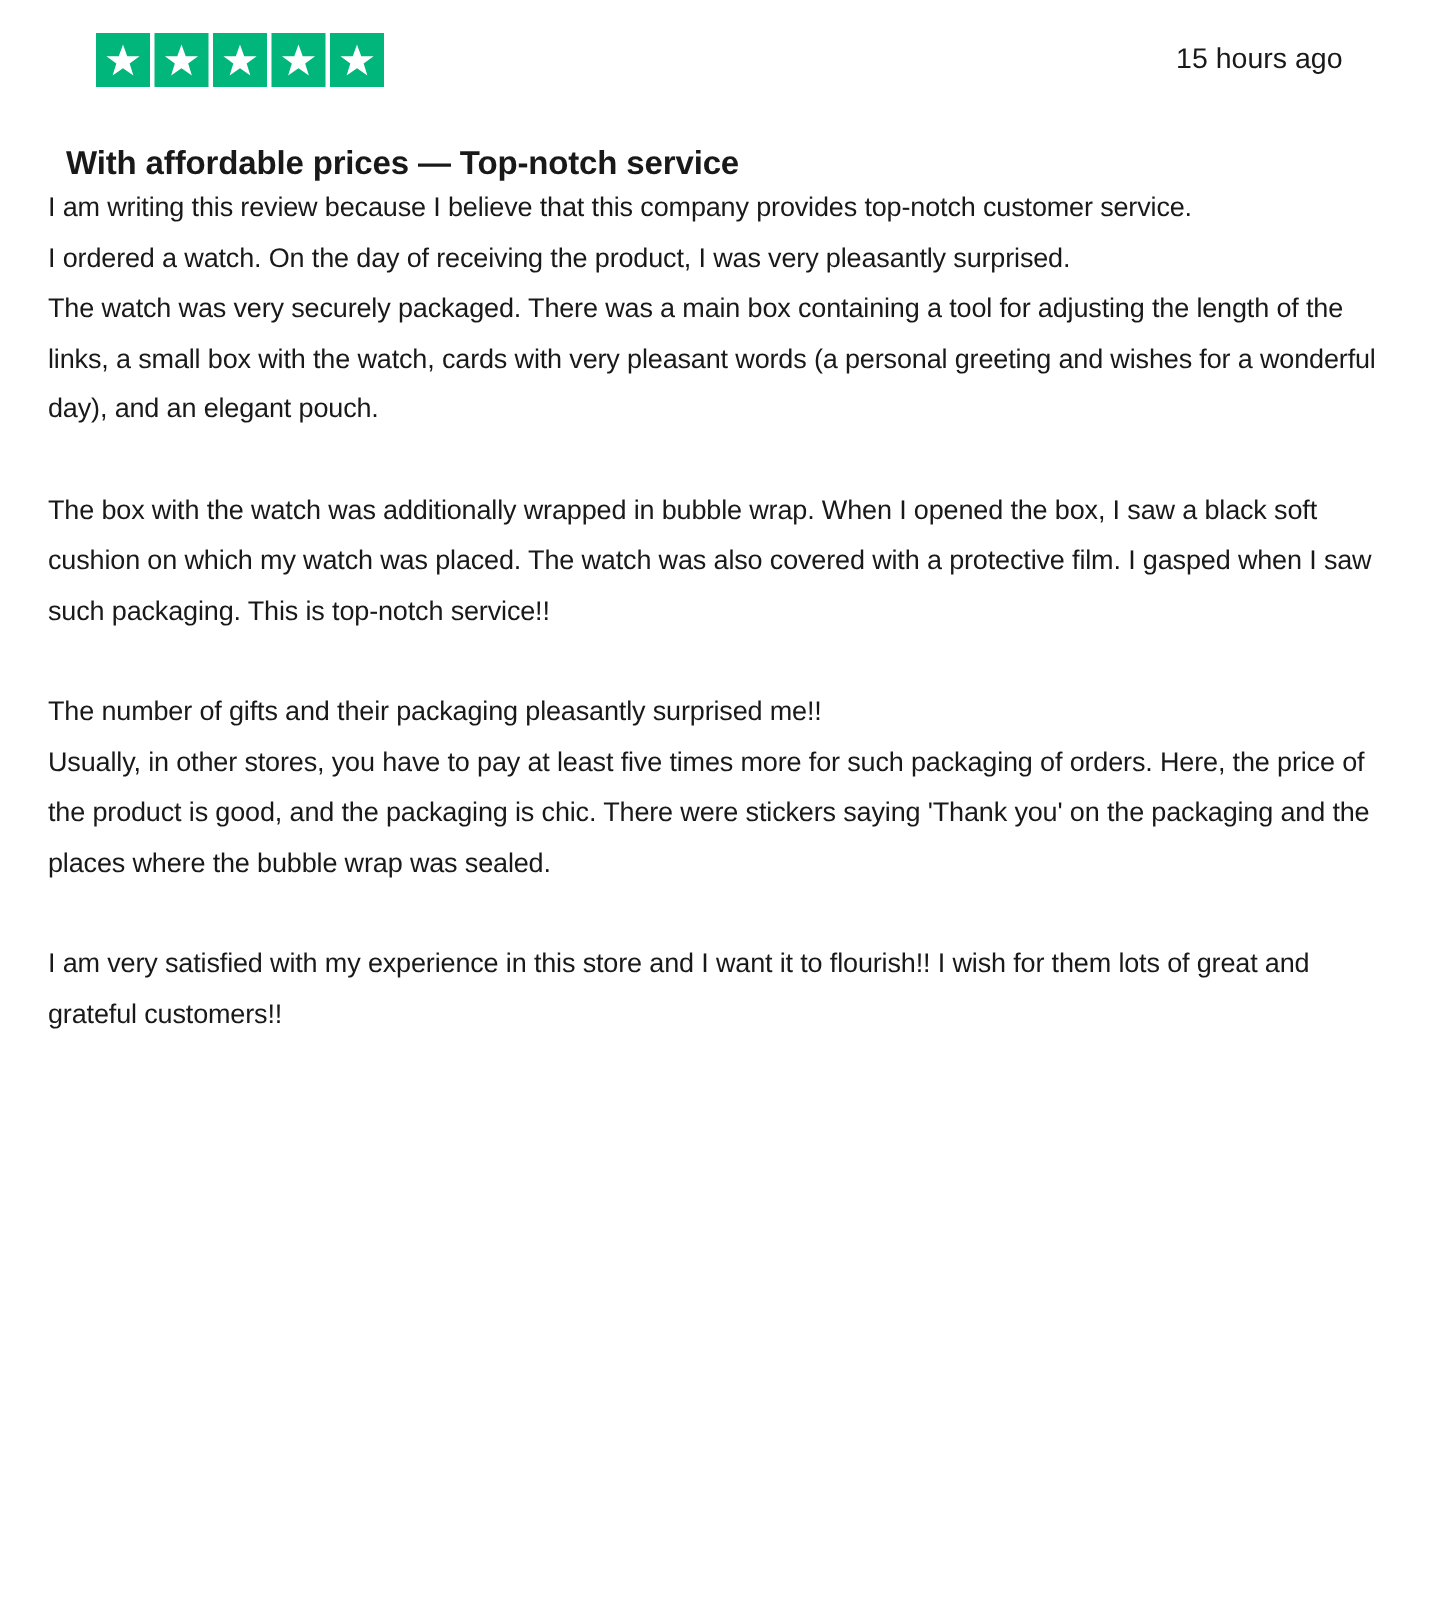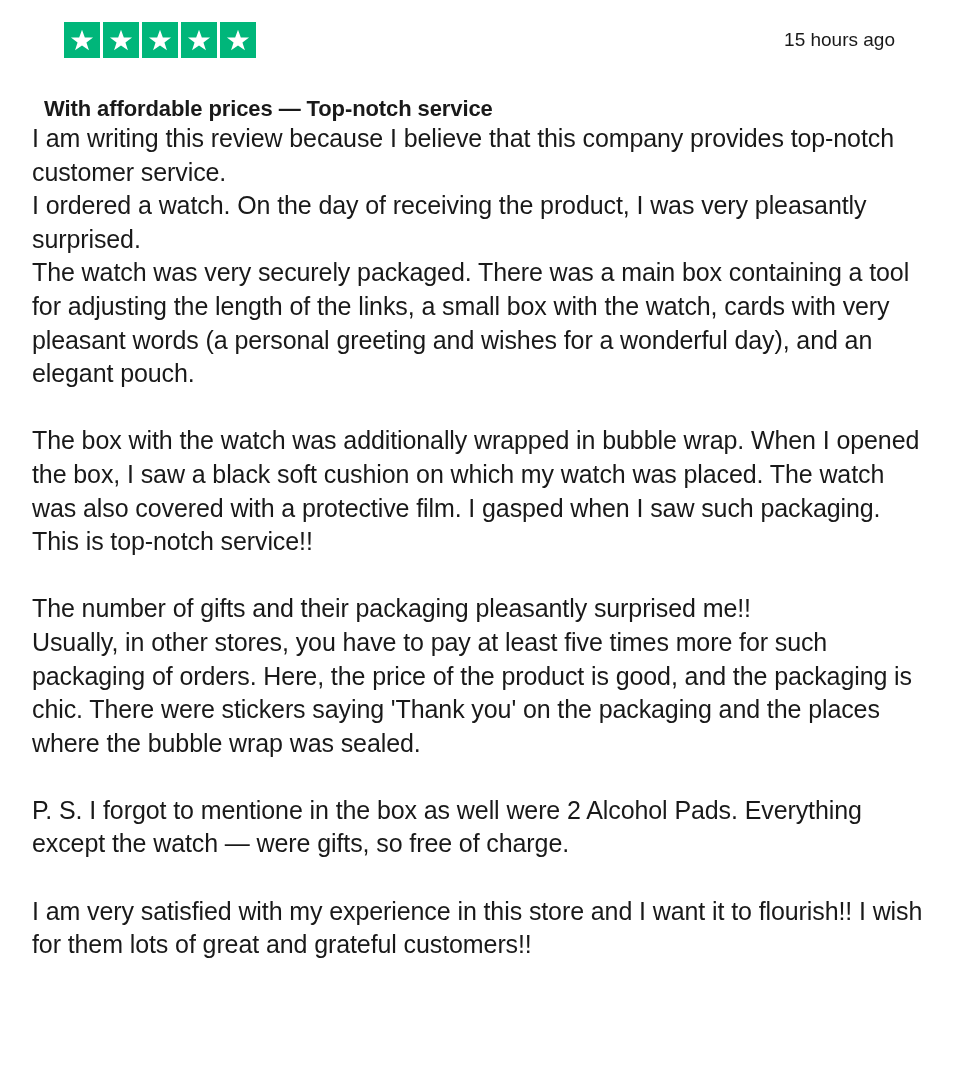--- a/index.html
+++ b/index.html
@@ -4,21 +4,21 @@
 <style>
   html, body { margin: 0; padding: 0; background: #ffffff; }
   body { width: 958px; height: 1081px; overflow: hidden; font-family: "Liberation Sans", sans-serif; color: #191919; }
   .card { position: relative; padding: 0 32px; }
   .header { position: relative; height: 80px; }
   .stars { position: absolute; left: 32px; top: 22px; display: flex; gap: 3px; }
   .star-box { width: 36px; height: 36px; display: flex; align-items: center; justify-content: center; }
   .star-box svg { width: 26px; height: 26px; }
   .date { position: absolute; right: 31px; top: 29px; font-size: 19px; color: #191919; margin-left: 23px; }
   .title { font-size: 22px; font-weight: bold; margin: 12px; position: absolute; top: 84px; left: 32px; letter-spacing: -0.1px; }
-  .body { position: absolute; top: 122px; left: 32px; width: 900px; font-size: 25px; line-height: 33.6px; letter-spacing: -0.1px; }
+  .body { position: absolute; top: 122px; left: 32px; width: 900px; font-size: 18px; line-height: 33.6px; letter-spacing: -0.1px; }
   .body p { margin: 0; }
   .body p + p { margin-top: 33.6px; }
 </style>
 </head>
 <body>
 
 <div class="card">
   <div class="header">
     <div class="stars">
       <div class="star-box" style="background: rgb(0, 182, 122);">
@@ -47,16 +47,15 @@
           </svg>
         </div>
     </div>
     <span class="date">15 hours ago</span>
   </div>
   <h2 class="title">With affordable prices — Top-notch service</h2>
   <div class="body">
     <p>I am writing this review because I believe that this company provides top-notch customer service.<br>I ordered a watch. On the day of receiving the product, I was very pleasantly surprised.<br>The watch was very securely packaged. There was a main box containing a tool for adjusting the length of the links, a small box with the watch, cards with very pleasant words (a personal greeting and wishes for a wonderful day), and an elegant pouch.</p>
     <p>The box with the watch was additionally wrapped in bubble wrap. When I opened the box, I saw a black soft cushion on which my watch was placed. The watch was also covered with a protective film. I gasped when I saw such packaging. This is top-notch service!!</p>
     <p>The number of gifts and their packaging pleasantly surprised me!!<br>Usually, in other stores, you have to pay at least five times more for such packaging of orders. Here, the price of the product is good, and the packaging is chic. There were stickers saying 'Thank you' on the packaging and the places where the bubble wrap was sealed.</p>
-    <p>P. S. I forgot to mentione in the box as well were 2 Alcohol Pads. Everything except the watch — were gifts, so free of charge.</p>
     <p>I am very satisfied with my experience in this store and I want it to flourish!! I wish for them lots of great and grateful customers!!</p>
   </div>
 </div>
 
 </body></html>

